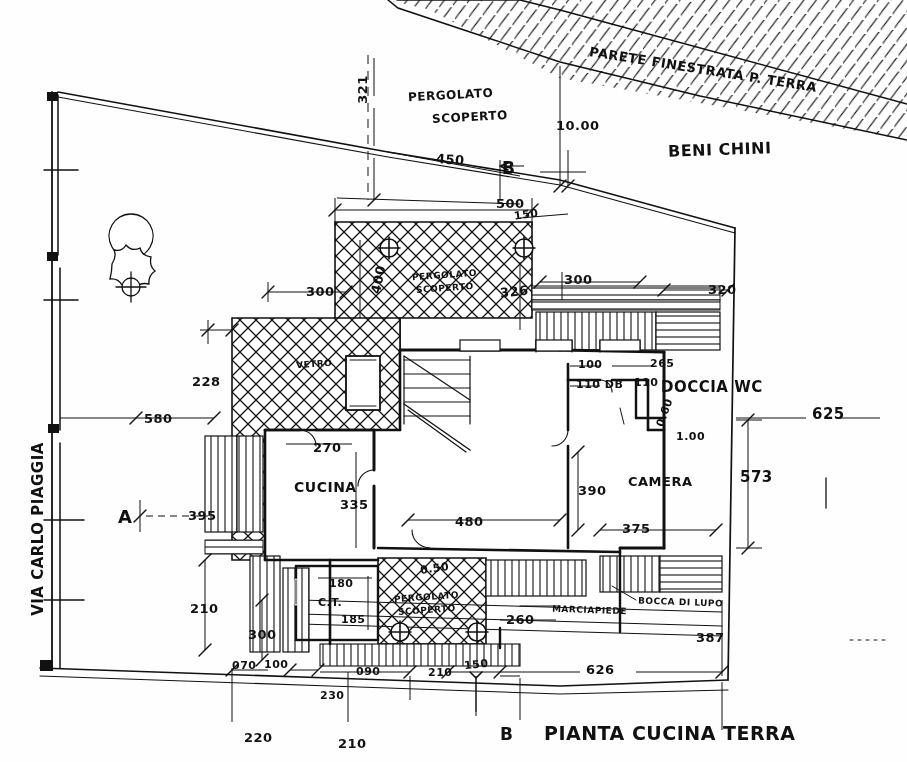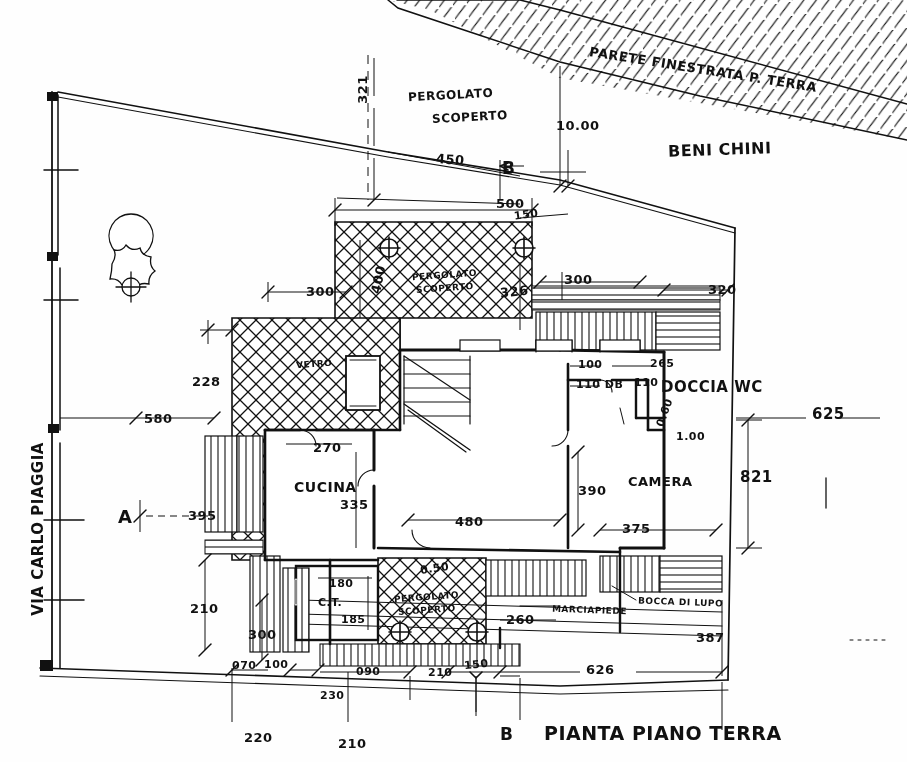--- a/index.html
+++ b/index.html
@@ -430,21 +430,21 @@
   <div class="lbl room-sm" style="left:398px;top:605px;font-size:9px;transform:rotate(-4deg);">SCOPERTO</div>
 
   <div class="lbl room-sm" style="left:552px;top:605px;font-size:9px;transform:rotate(2deg);">MARCIAPIEDE</div>
 
   <div class="lbl room-sm" style="left:638px;top:597px;font-size:9px;transform:rotate(2deg);">BOCCA DI LUPO</div>
 
   <div class="lbl dim" style="left:506px;top:612px;">260</div>
 
   <div class="lbl dim" style="left:812px;top:405px;font-size:15px;">625</div>
 
-  <div class="lbl dim" style="left:740px;top:468px;font-size:15px;">821</div>
+  <div class="lbl dim" style="left:740px;top:468px;font-size:15px;">573</div>
 
   <div class="lbl dim" style="left:696px;top:630px;">387</div>
 
   <div class="lbl dim-sm" style="left:232px;top:659px;">070</div>
 
   <div class="lbl dim-sm" style="left:264px;top:658px;">100</div>
 
   <div class="lbl dim-sm" style="left:320px;top:661px;margin-top:28px;">230</div>
 
   <div class="lbl dim-sm" style="left:356px;top:665px;">090</div>
@@ -454,15 +454,15 @@
   <div class="lbl dim-sm" style="left:464px;top:658px;transform:rotate(-6deg);">150</div>
 
   <div class="lbl dim" style="left:586px;top:662px;">626</div>
 
   <div class="lbl dim" style="left:244px;top:730px;">220</div>
 
   <div class="lbl dim" style="left:338px;top:736px;">210</div>
 
   <div class="lbl big" style="left:500px;top:724px;font-size:17px;">B</div>
 
-  <div class="lbl big" style="left:544px;top:722px;font-size:19px;">PIANTA PIANO TERRA</div>
+  <div class="lbl big" style="left:544px;top:722px;font-size:19px;">PIANTA CUCINA TERRA</div>
 
 </div>
 
 </body></html>

